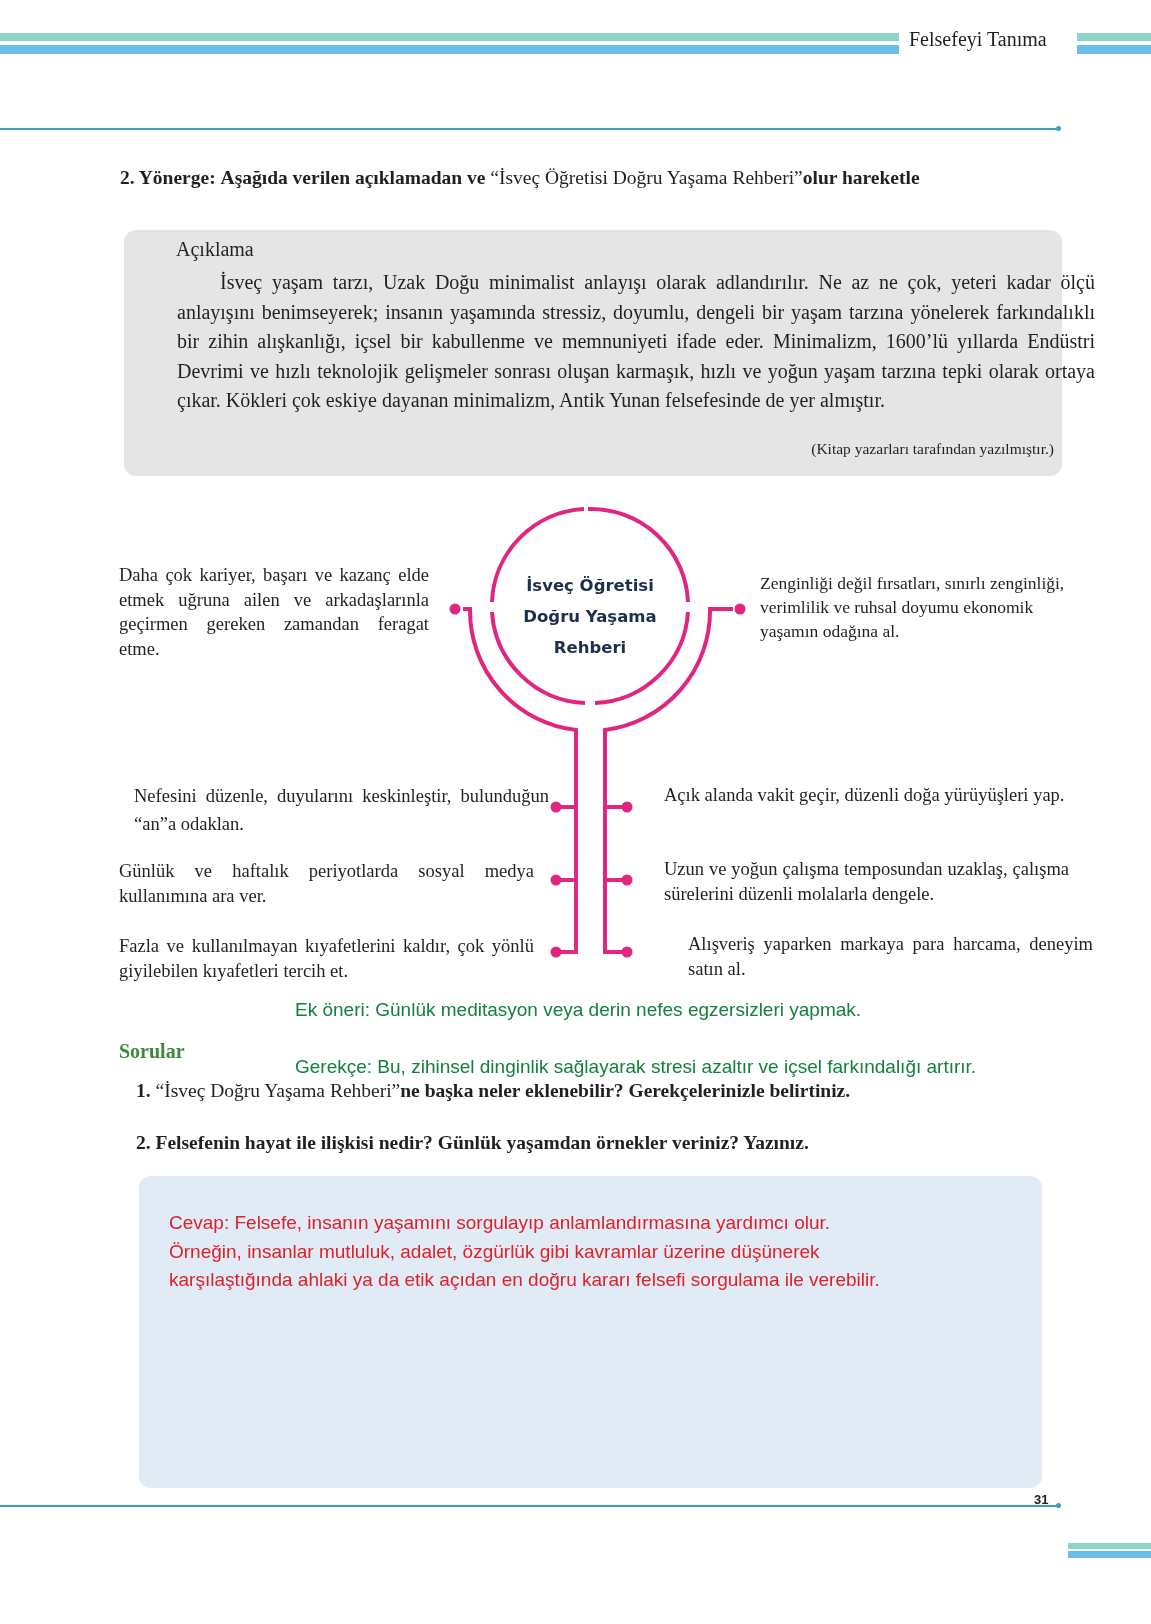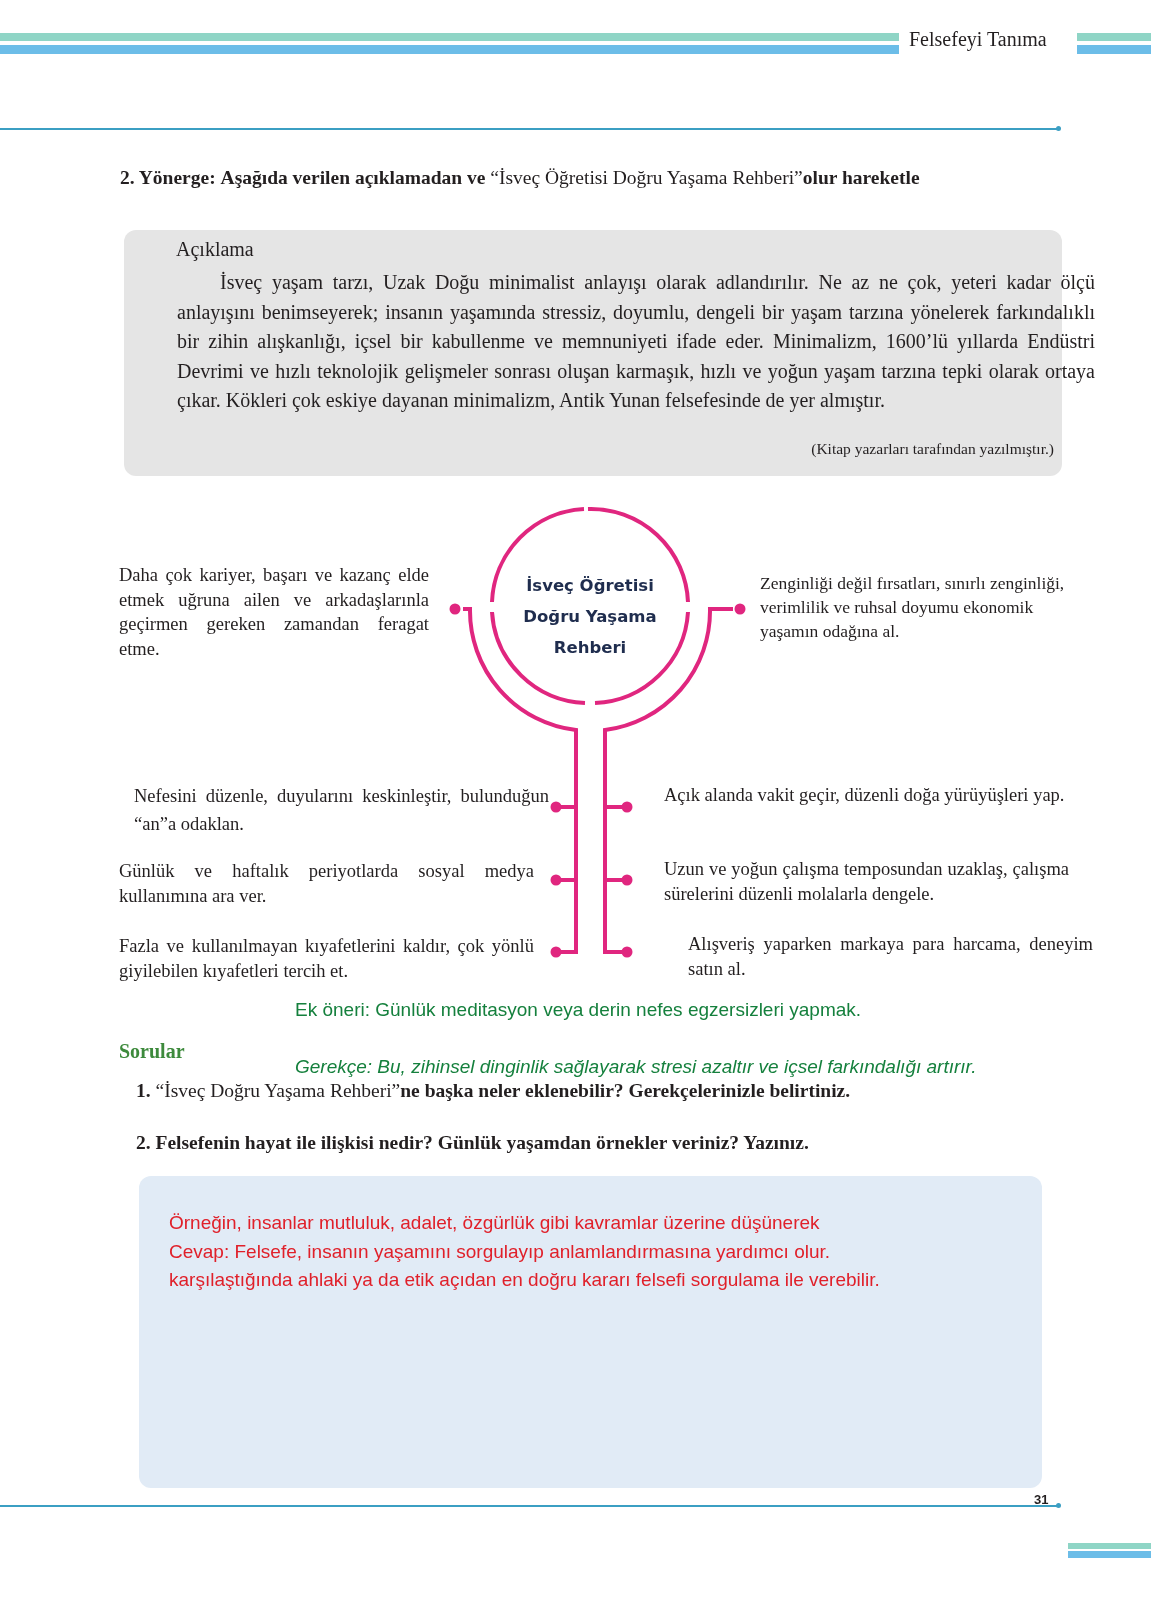--- a/index.html
+++ b/index.html
@@ -106,34 +106,34 @@
 <div class="diagram-text" style="left:119px;top:782px;width:415px;line-height:28px;text-align:justify;margin-left:15px;">Nefesini düzenle, duyularını keskinleştir, bulunduğun “an”a odaklan.</div>
 <div class="diagram-text" style="left:119px;top:859px;width:415px;text-align:justify;">Günlük ve haftalık periyotlarda sosyal medya kullanımına ara ver.</div>
 <div class="diagram-text" style="left:119px;top:934px;width:415px;text-align:justify;">Fazla ve kullanılmayan kıyafetlerini kaldır, çok yönlü giyilebilen kıyafetleri tercih et.</div>
 
 <div class="diagram-text" style="left:664px;top:783px;width:405px;text-align:justify;">Açık alanda vakit geçir, düzenli doğa yürüyüşleri yap.</div>
 <div class="diagram-text" style="left:664px;top:857px;width:405px;text-align:justify;">Uzun ve yoğun çalışma temposundan uzaklaş, çalışma sürelerini düzenli molalarla dengele.</div>
 <div class="diagram-text" style="left:664px;top:932px;width:405px;text-align:justify;margin-left:24px;">Alışveriş yaparken markaya para harcama, deneyim satın al.</div>
 
 <div class="red-text" style="left:295px;top:999px;">Ek öneri: Günlük meditasyon veya derin nefes egzersizleri yapmak.</div>
 <div class="sorular">Sorular</div>
-<div class="red-text" style="left:295px;top:1056px;font-style:italic;">Gerekçe: Bu, zihinsel dinginlik sağlayarak stresi azaltır ve içsel farkındalığı artırır.</div>
+<div class="red-text" style="left:295px;top:1056px;">Gerekçe: Bu, zihinsel dinginlik sağlayarak stresi azaltır ve içsel farkındalığı artırır.</div>
 
 <div class="question" style="left:136px;top:1080px;">
   <b>1.</b>
   <span>“İsveç Doğru Yaşama Rehberi”</span><b>ne başka neler eklenebilir? Gerekçelerinizle belirtiniz.</b>
 </div>
 <div class="question" style="left:136px;top:1132px;">
   <b>2. Felsefenin hayat ile ilişkisi nedir? Günlük yaşamdan örnekler veriniz? Yazınız.</b>
 </div>
 
 <div class="answer-box">
   <div class="answer-text">
+    <div>Cevap: Felsefe, insanın yaşamını sorgulayıp anlamlandırmasına yardımcı olur.</div>
     <div>Örneğin, insanlar mutluluk, adalet, özgürlük gibi kavramlar üzerine düşünerek</div>
-    <div>Cevap: Felsefe, insanın yaşamını sorgulayıp anlamlandırmasına yardımcı olur.</div>
     <div>karşılaştığında ahlaki ya da etik açıdan en doğru kararı felsefi sorgulama ile verebilir.</div>
   </div>
 </div>
 
 <div class="rule" style="top:1505px;width:1058px;"></div>
 <div class="rule-dot" style="left:1056px;top:1503px;"></div>
 
 <div class="page-number">31</div>
 <div class="stripe-teal" style="left:1068px;top:1543px;width:83px;height:6px;"></div>
 <div class="stripe-blue" style="left:1068px;top:1551px;width:83px;height:7px;"></div>

